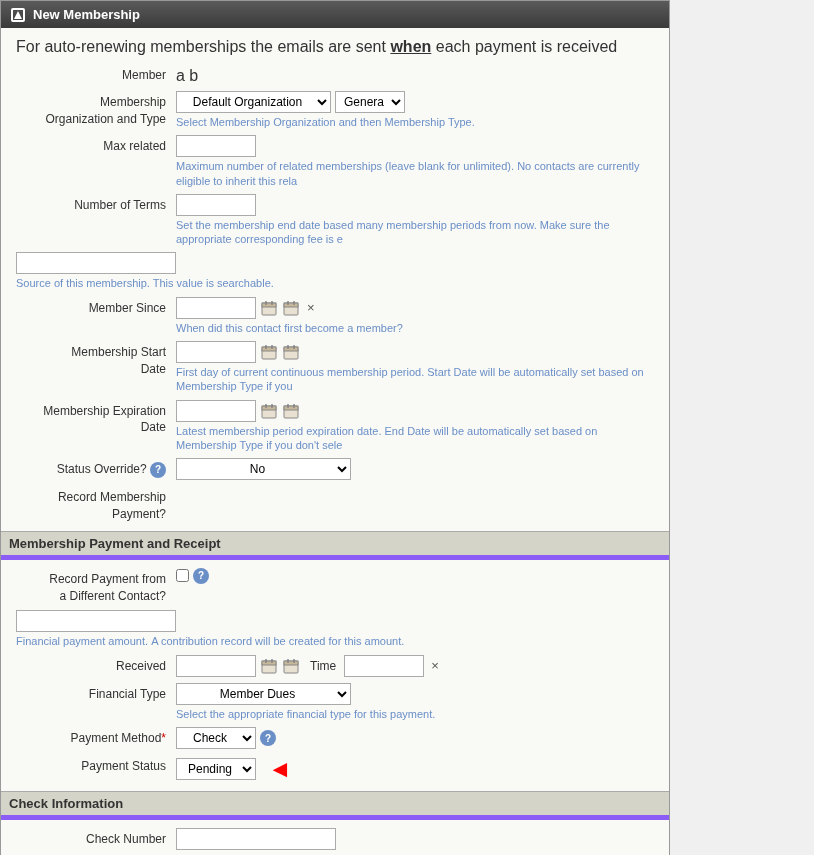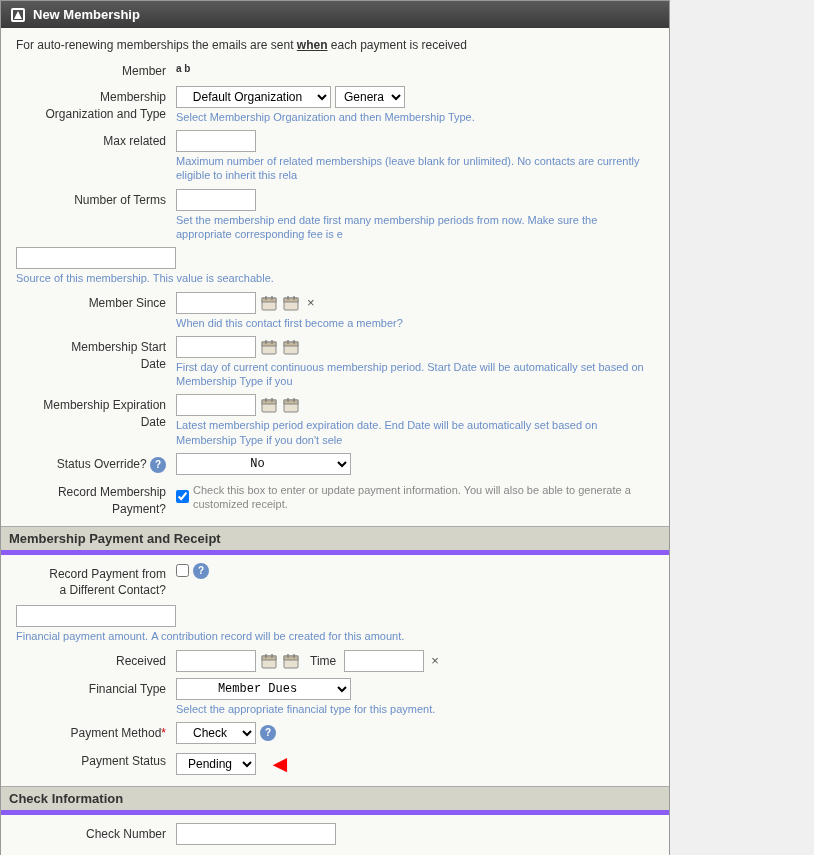--- a/index.html
+++ b/index.html
@@ -31,21 +31,21 @@
       border-radius: 2px;
       display: inline-flex;
       align-items: center;
       justify-content: center;
     }
     .form-body {
       padding: 10px 15px;
       background: #f9f9f6;
     }
     .info-text {
-      font-size: 12px;
+      font-size: 16px;
       color: #333;
       margin-bottom: 8px;
     }
     .info-text span.highlight {
       font-weight: bold;
       text-decoration: underline;
     }
     .form-row {
       display: flex;
       align-items: flex-start;
@@ -90,25 +90,25 @@
     select {
       border: 1px solid #aaa;
       padding: 2px 4px;
       font-size: 12px;
       height: 22px;
       background: #fff;
       text-align: center;
     }
     .select-org { width: 155px; }
     .select-type { width: 70px; }
-    .select-medium { width: 175px; font-family: Liberation Mono, monospace; }
+    .select-medium { width: 175px; }
     .select-small { width: 80px; }
     .member-name {
-      font-weight: bold;
-      font-size: 10px;
+      font-weight: normal;
+      font-size: 16px;
       padding-top: 3px;
     }
     .cal-icon {
       display: inline-flex;
       align-items: center;
       justify-content: center;
       width: 18px;
       height: 18px;
       cursor: pointer;
     }
@@ -204,21 +204,21 @@
         <div class="hint-text">Maximum number of related memberships (leave blank for unlimited). No contacts are currently eligible to inherit this rela</div>
       </div>
     </div>
 
     <div class="form-row">
       <div class="form-label">Number of Terms</div>
       <div class="form-content">
         <div class="form-content-row">
           <input type="text" class="w80" style="">
         </div>
-        <div class="hint-text">Set the membership end date first many membership periods from now. Make sure the appropriate corresponding fee is e</div>
+        <div class="hint-text">Set the membership end date based many membership periods from now. Make sure the appropriate corresponding fee is e</div>
       </div>
     </div>
 
     <div class="form-row">
       <div class="form-content">
         <div class="form-content-row">
           <input type="text" class="w160" style="">
         </div>
         <div class="hint-text">Source of this membership. This value is searchable.</div>
       </div>
@@ -311,26 +311,20 @@
         <div class="form-content-row">
           <select class="select-medium">
             <option>No</option>
           </select>
         </div>
       </div>
     </div>
 
     <div class="form-row">
       <div class="form-label">Record Membership<br>Payment?</div>
-      <div class="form-content">
-        <div class="form-content-row">
-          <input type="checkbox" checked="" style="">
-          <span class="hint-text gray">Check this box to enter or update payment information. You will also be able to generate a customized receipt.</span>
-        </div>
-      </div>
     </div>
 
     <div class="section-header">Membership Payment and Receipt</div>
 
     <div class="form-row">
       <div class="form-label">Record Payment from<br>a Different Contact?</div>
       <div class="form-content">
         <div class="form-content-row">
           <input type="checkbox" style="">
           <span class="help-icon">?</span>

